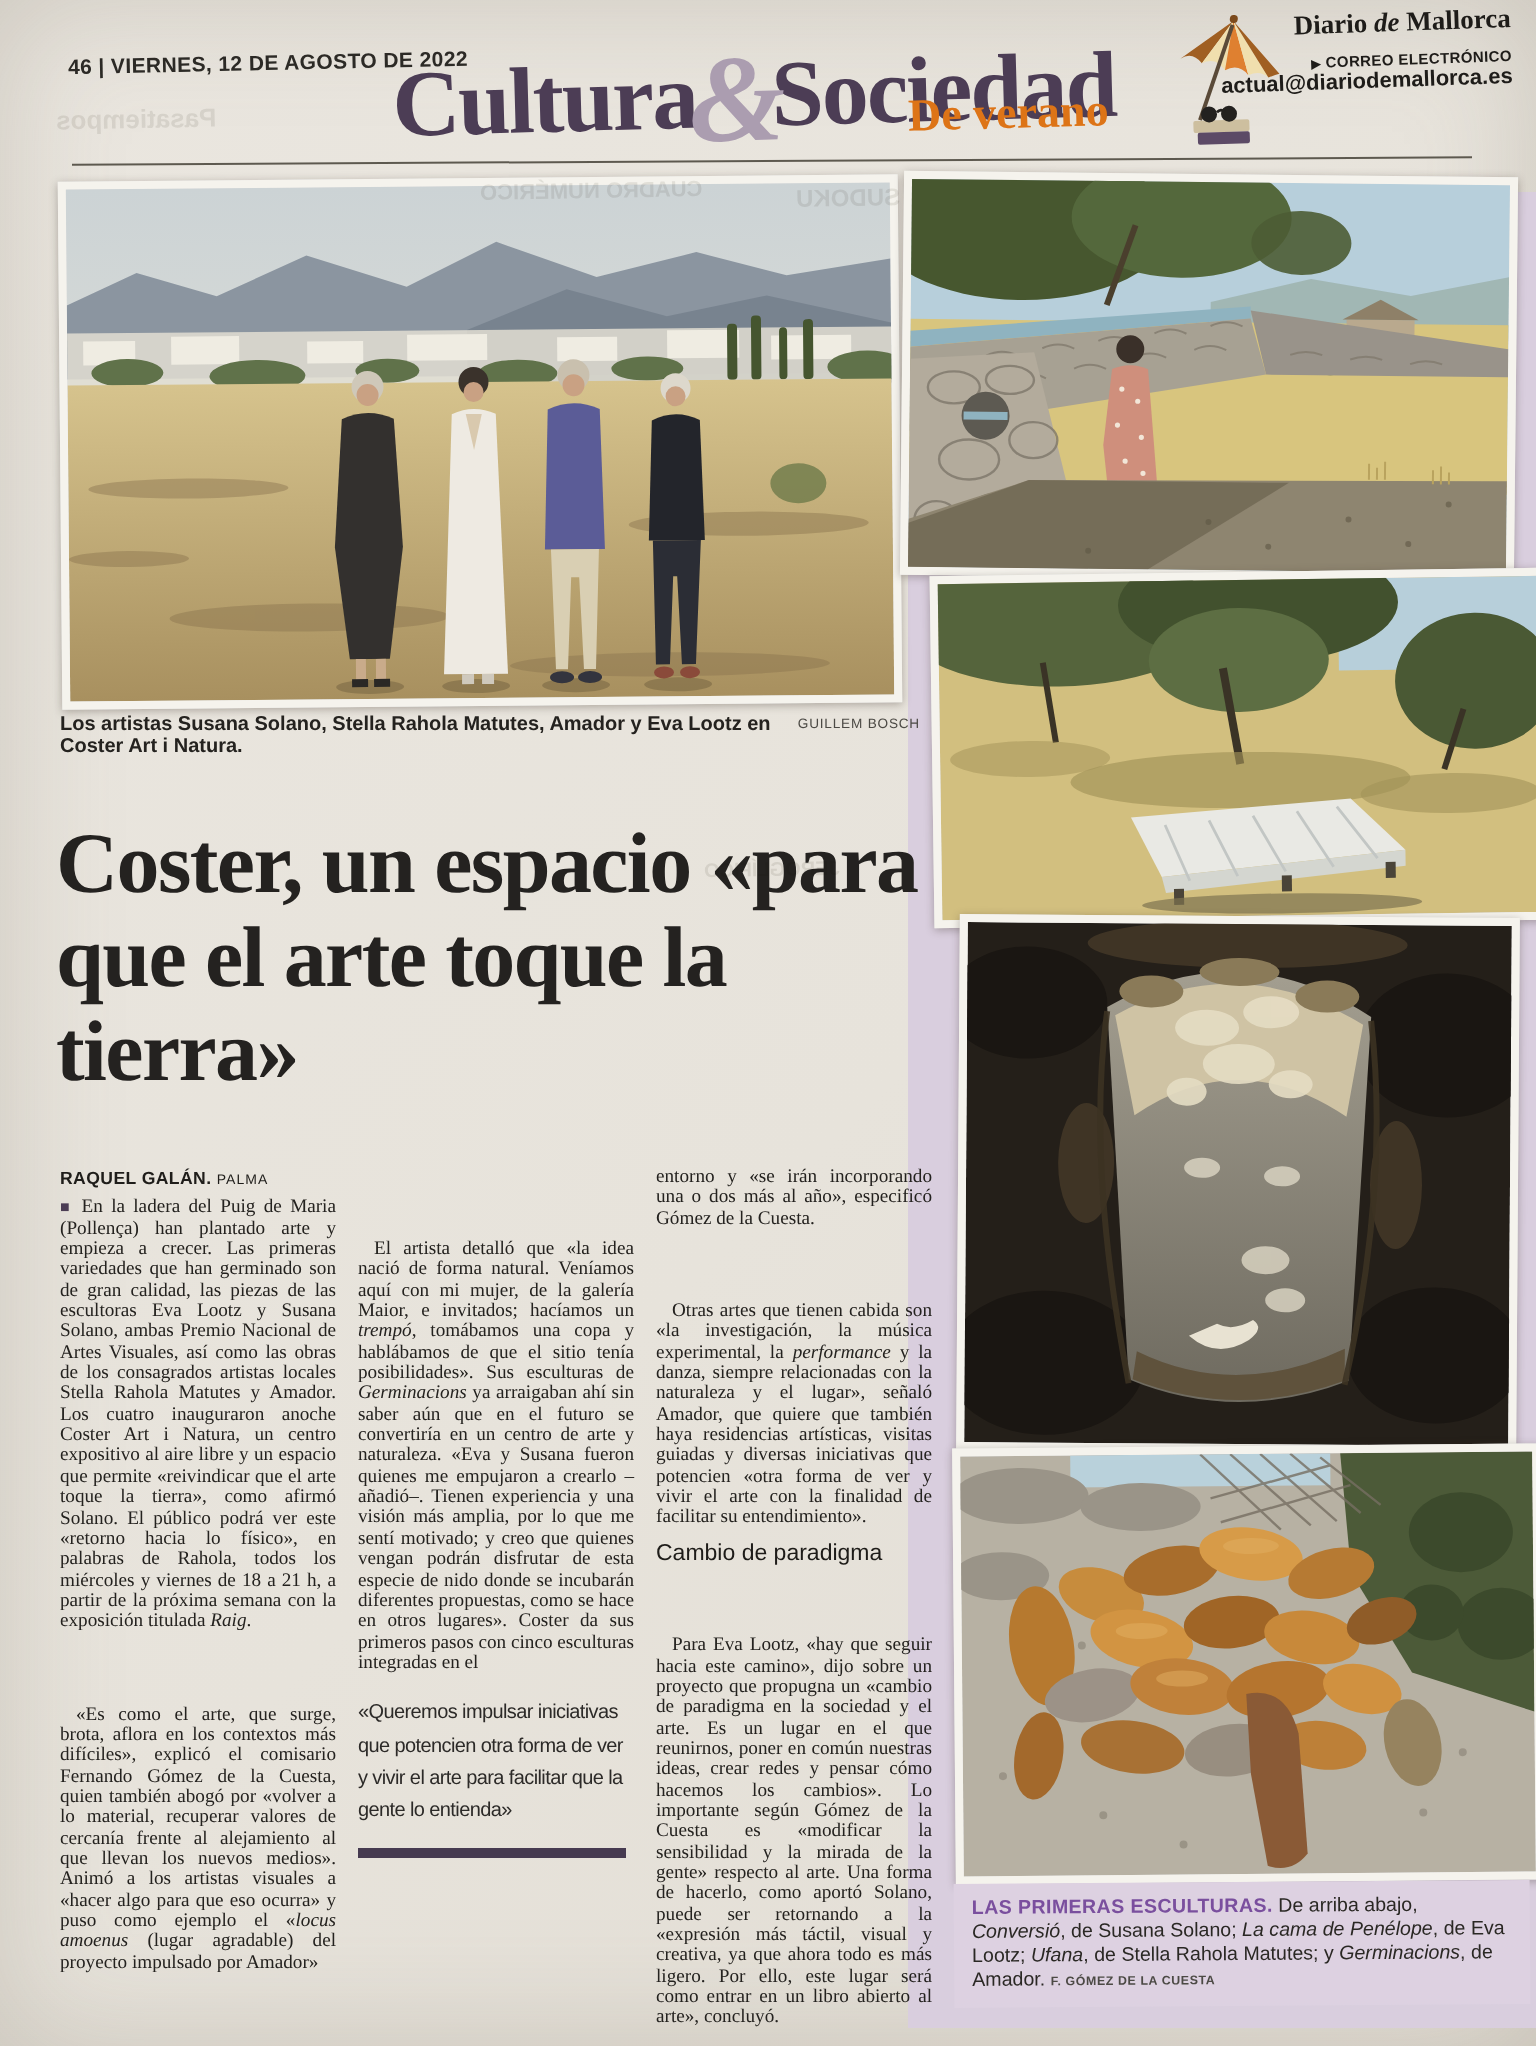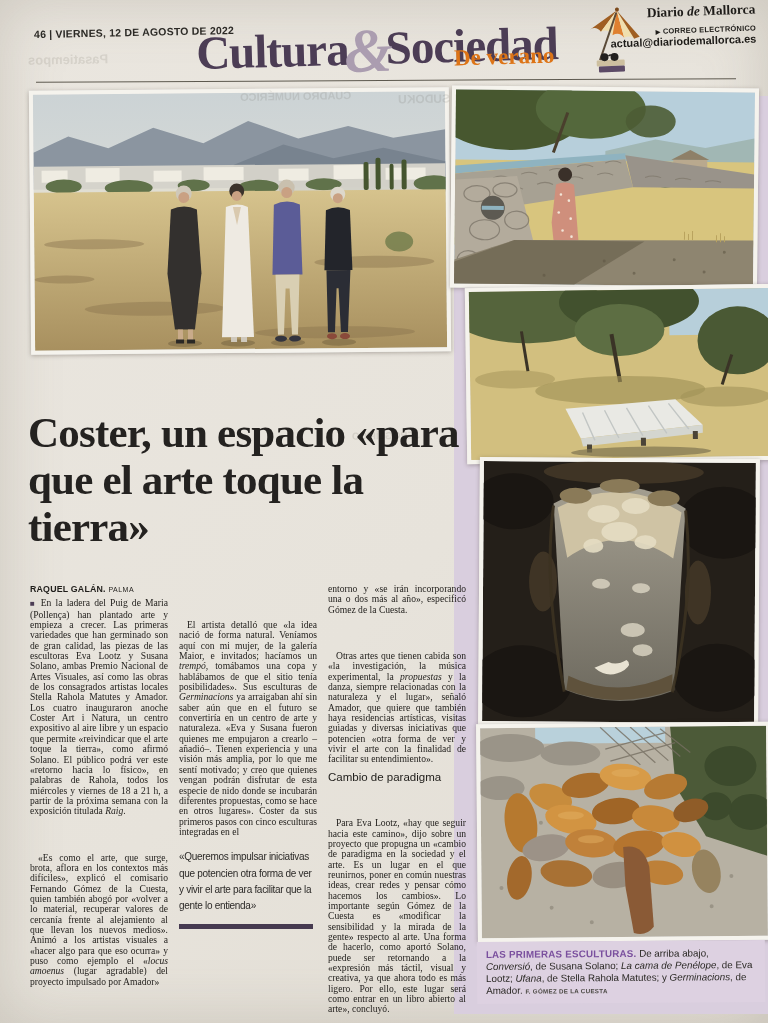--- a/index.html
+++ b/index.html
@@ -176,20 +176,24 @@
 
         <circle cx="304" cy="102" r="7.5" fill="#ddd8cc"></circle>
           <circle cx="304" cy="106" r="5" fill="#c9a183"></circle>
         <path d="M292,118 Q304,112 316,118 L318,178 290,178 Z" fill="#23252b"></path>
         <path d="M292,178 L316,178 313,240 306,240 304,196 302,196 300,240 293,240 Z" fill="#2b2d35"></path>
         <ellipse cx="297" cy="244" rx="5" ry="3" fill="#8a4a3a"></ellipse>
           <ellipse cx="310" cy="244" rx="5" ry="3" fill="#8a4a3a"></ellipse>
       </g>
     </svg>
   </figure>
+  <div class="main-caption">
+    <span class="credit">GUILLEM BOSCH</span>
+    <span>Los artistas Susana Solano, Stella Rahola Matutes, Amador y Eva Lootz en Coster Art i Natura.</span>
+  </div>
 
   <div class="lavender"></div>
 
   <figure class="photo p-wall" style="margin:0">
     <svg viewBox="0 0 299 194" preserveAspectRatio="none">
       <rect width="299" height="194" fill="#b7cfdb"></rect>
       <path d="M150,60 L200,48 250,56 299,46 299,78 150,78 Z" fill="#9bb0aa" opacity=".8"></path>
       <rect x="0" y="70" width="299" height="85" fill="#d8c57e"></rect>
       <ellipse cx="55" cy="22" rx="75" ry="38" fill="#47572f"></ellipse>
       <ellipse cx="135" cy="18" rx="55" ry="30" fill="#54683c"></ellipse>
@@ -395,21 +399,21 @@
       <p><span class="bullet">■</span> <span>En la ladera del Puig de Maria (Pollença) han plantado arte y empieza a crecer. Las primeras variedades que han germinado son de gran calidad, las piezas de las escultoras Eva Lootz y Susana Solano, ambas Premio Nacional de Artes Visuales, así como las obras de los consagrados artistas locales Stella Rahola Matutes y Amador. Los cuatro inauguraron anoche Coster Art i Natura, un centro expositivo al aire libre y un espacio que permite «reivindicar que el arte toque la tierra», como afirmó Solano. El público podrá ver este «retorno hacia lo físico», en palabras de Rahola, todos los miércoles y viernes de 18 a 21 h, a partir de la próxima semana con la exposición titulada <i>Raig</i>.</span></p>
       <p class="ind">«Es como el arte, que surge, brota, aflora en los contextos más difíciles», explicó el comisario Fernando Gómez de la Cuesta, quien también abogó por «volver a lo material, recuperar valores de cercanía frente al alejamiento al que llevan los nuevos medios». Animó a los artistas visuales a «hacer algo para que eso ocurra» y puso como ejemplo el «<i>locus amoenus</i> (lugar agradable) del proyecto impulsado por Amador»</p>
     </div>
     <div class="col">
       <p class="ind">El artista detalló que «la idea nació de forma natural. Veníamos aquí con mi mujer, de la galería Maior, e invitados; hacíamos un <i>trempó</i>, tomábamos una copa y hablábamos de que el sitio tenía posibilidades». Sus esculturas de <i>Germinacions</i> ya arraigaban ahí sin saber aún que en el futuro se convertiría en un centro de arte y naturaleza. «Eva y Susana fueron quienes me empujaron a crearlo –añadió–. Tienen experiencia y una visión más amplia, por lo que me sentí motivado; y creo que quienes vengan podrán disfrutar de esta especie de nido donde se incubarán diferentes propuestas, como se hace en otros lugares». Coster da sus primeros pasos con cinco esculturas integradas en el</p>
       <div class="pullquote">«Queremos impulsar iniciativas que potencien otra forma de ver y vivir el arte para facilitar que la gente lo entienda»</div>
       <div class="pq-bar"></div>
     </div>
     <div class="col">
       <p>entorno y «se irán incorporando una o dos más al año», especificó Gómez de la Cuesta.</p>
-      <p class="ind">Otras artes que tienen cabida son «la investigación, la música experimental, la <i>propuestas</i> y la danza, siempre relacionadas con la naturaleza y el lugar», señaló Amador, que quiere que también haya residencias artísticas, visitas guiadas y diversas iniciativas que potencien «otra forma de ver y vivir el arte con la finalidad de facilitar su entendimiento».</p>
+      <p class="ind">Otras artes que tienen cabida son «la investigación, la música experimental, la <i>performance</i> y la danza, siempre relacionadas con la naturaleza y el lugar», señaló Amador, que quiere que también haya residencias artísticas, visitas guiadas y diversas iniciativas que potencien «otra forma de ver y vivir el arte con la finalidad de facilitar su entendimiento».</p>
       <h3 class="crosshead">Cambio de paradigma</h3>
       <p class="ind">Para Eva Lootz, «hay que seguir hacia este camino», dijo sobre un proyecto que propugna un «cambio de paradigma en la sociedad y el arte. Es un lugar en el que reunirnos, poner en común nuestras ideas, crear redes y pensar cómo hacemos los cambios». Lo importante según Gómez de la Cuesta es «modificar la sensibilidad y la mirada de la gente» respecto al arte. Una forma de hacerlo, como aportó Solano, puede ser retornando a la «expresión más táctil, visual y creativa, ya que ahora todo es más ligero. Por ello, este lugar será como entrar en un libro abierto al arte», concluyó.</p>
     </div>
   </div>
 
   <div class="strip-caption">
     <span class="lead">LAS PRIMERAS ESCULTURAS.</span>
     <span>De arriba abajo, <i>Conversió</i>, de Susana Solano; <i>La cama de Penélope</i>, de Eva Lootz; <i>Ufana</i>, de Stella Rahola Matutes; y <i>Germinacions</i>, de Amador.</span>
     <span class="credit">F. GÓMEZ DE LA CUESTA</span>
   </div>

